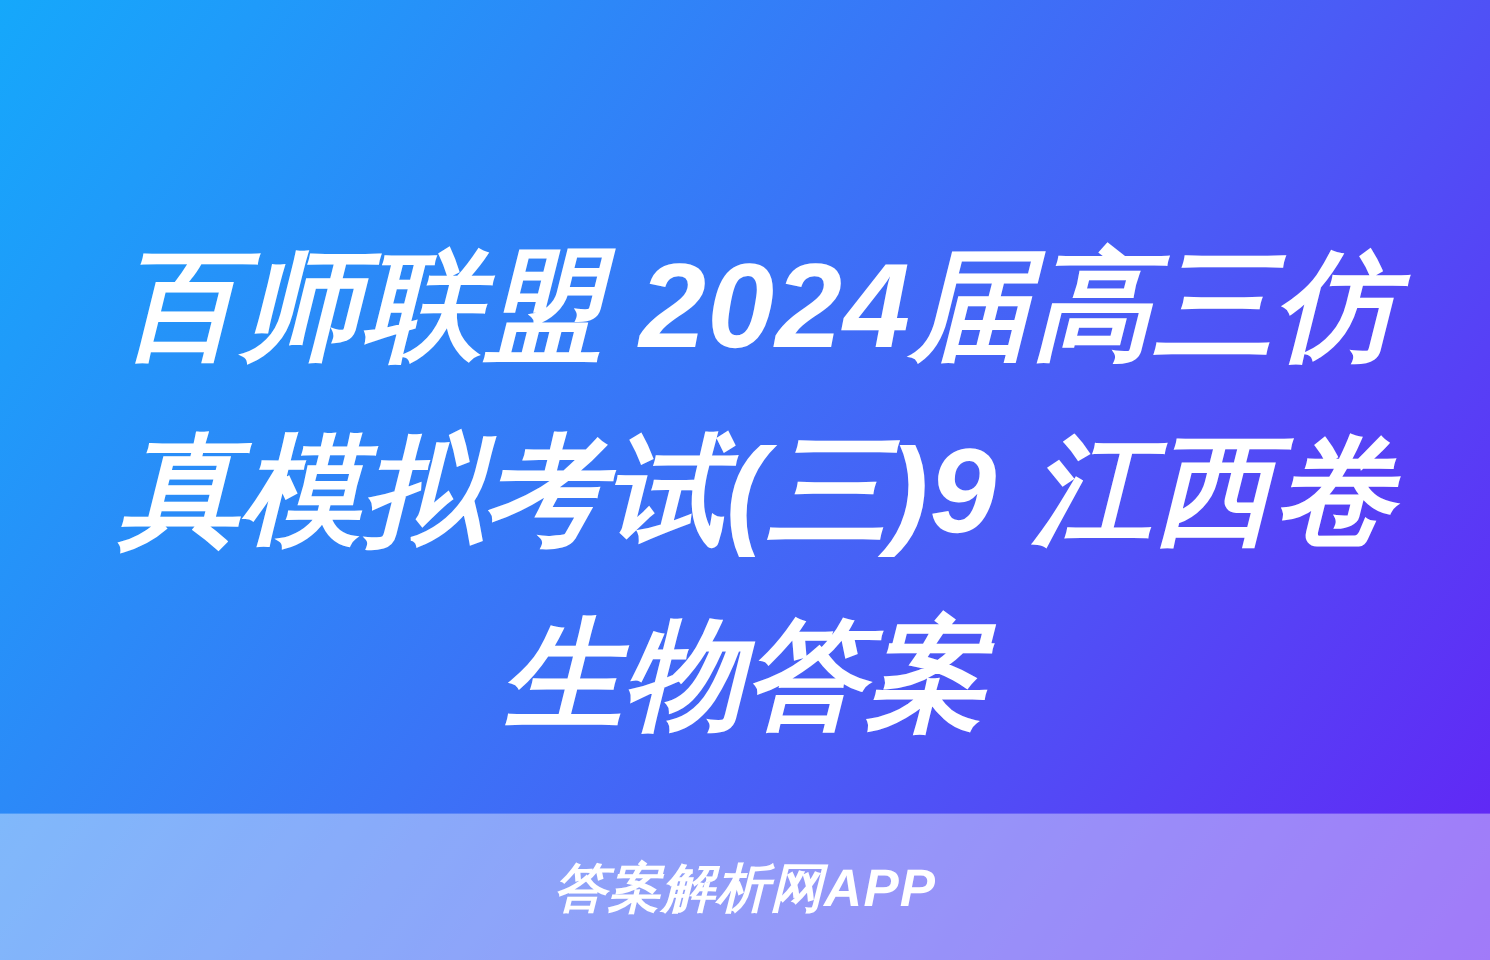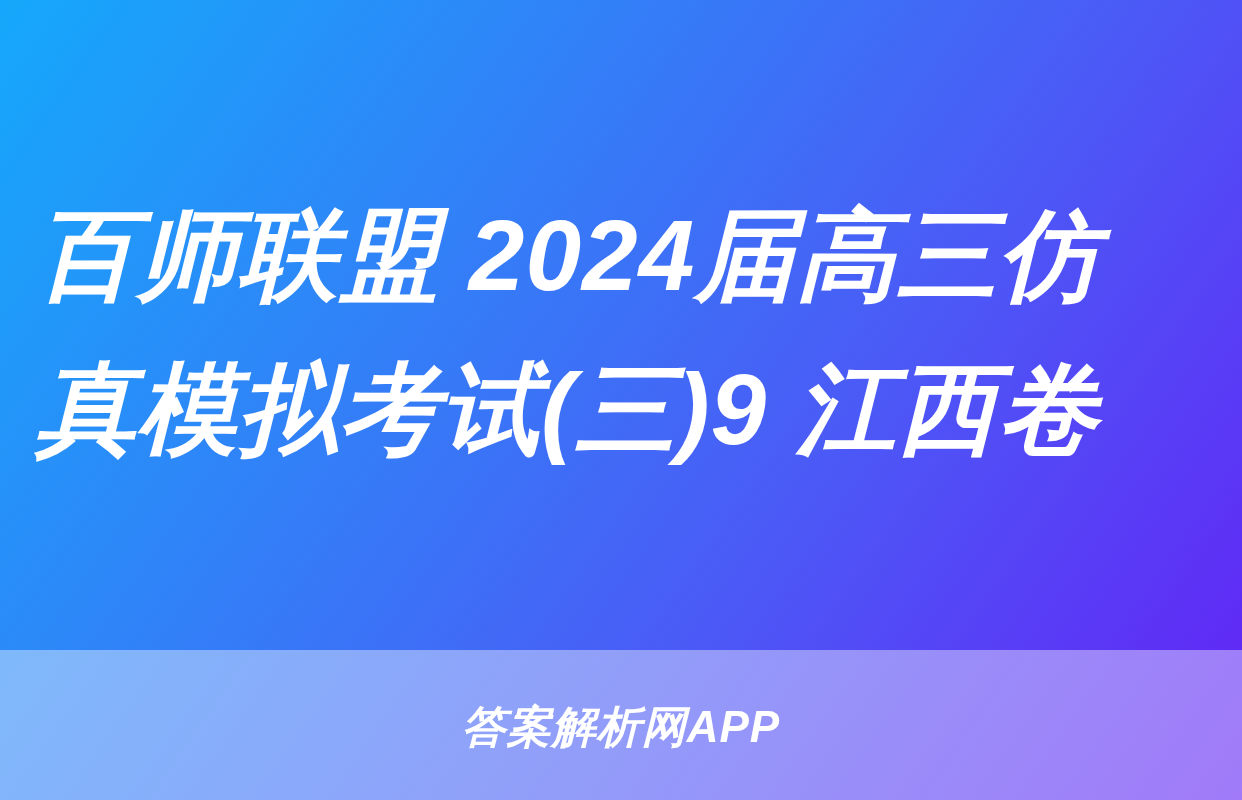--- a/index.html
+++ b/index.html
@@ -25,21 +25,21 @@
     font-family: "Liberation Sans", "DejaVu Sans", sans-serif;
     -webkit-font-smoothing: antialiased;
   }
 
   
   #title-block {
     position: absolute;
     left: 0;
     right: 0;
     top: 178px;
-    padding: 0 36px;
+    padding: 0 100px;
     box-sizing: border-box;
     text-align: center;
   }
 
   .title-line {
     display: block;
     color: #ffffff;
     font-size: 100px;
     line-height: 154px;
     font-weight: 700;
@@ -56,21 +56,21 @@
   .title-line.line-3 {
     text-align: center;
   }
 
   
   #watermark-band {
     position: absolute;
     left: 0;
     right: 0;
     bottom: 0;
-    height: 150px;
+    height: 122px;
     background: rgba(255, 255, 255, 0.40);
     display: flex;
     align-items: center;
     justify-content: center;
   }
 
   #watermark-text {
     color: #ffffff;
     font-size: 44px;
     font-weight: 700;
@@ -82,19 +82,20 @@
   }
 </style>
 </head>
 <body>
 
 <div id="poster">
 
   <div id="title-block">
     <span class="title-line line-1">百师联盟 2024届高三仿</span>
     <span class="title-line line-2">真模拟考试(三)9 江西卷</span>
+    <span class="title-line line-3">生物答案</span>
   </div>
 
   <div id="watermark-band">
     <span id="watermark-text">答案解析网APP</span>
   </div>
 
 </div>
 
 </body></html>

